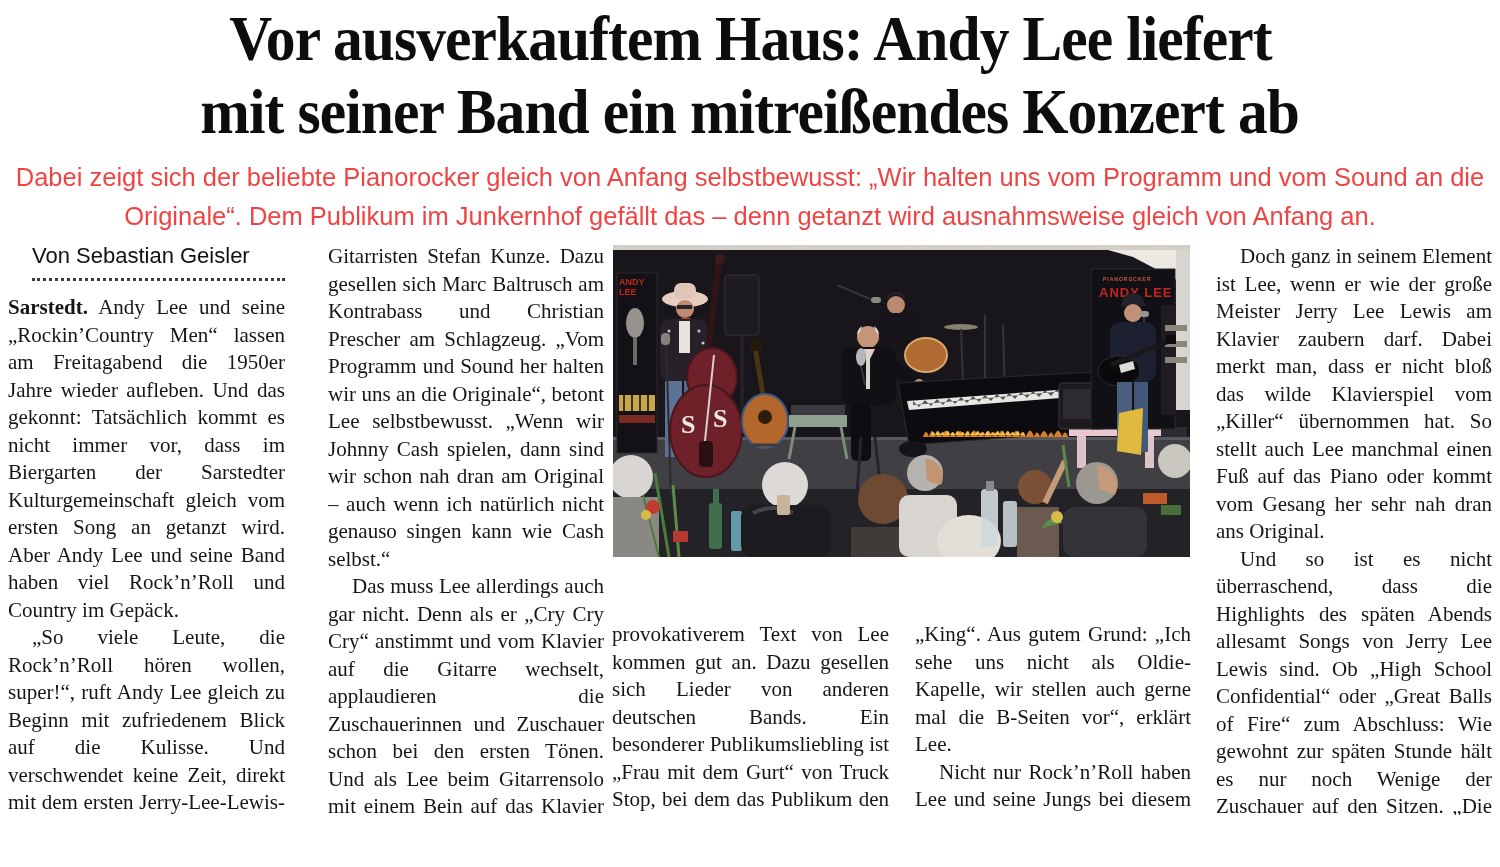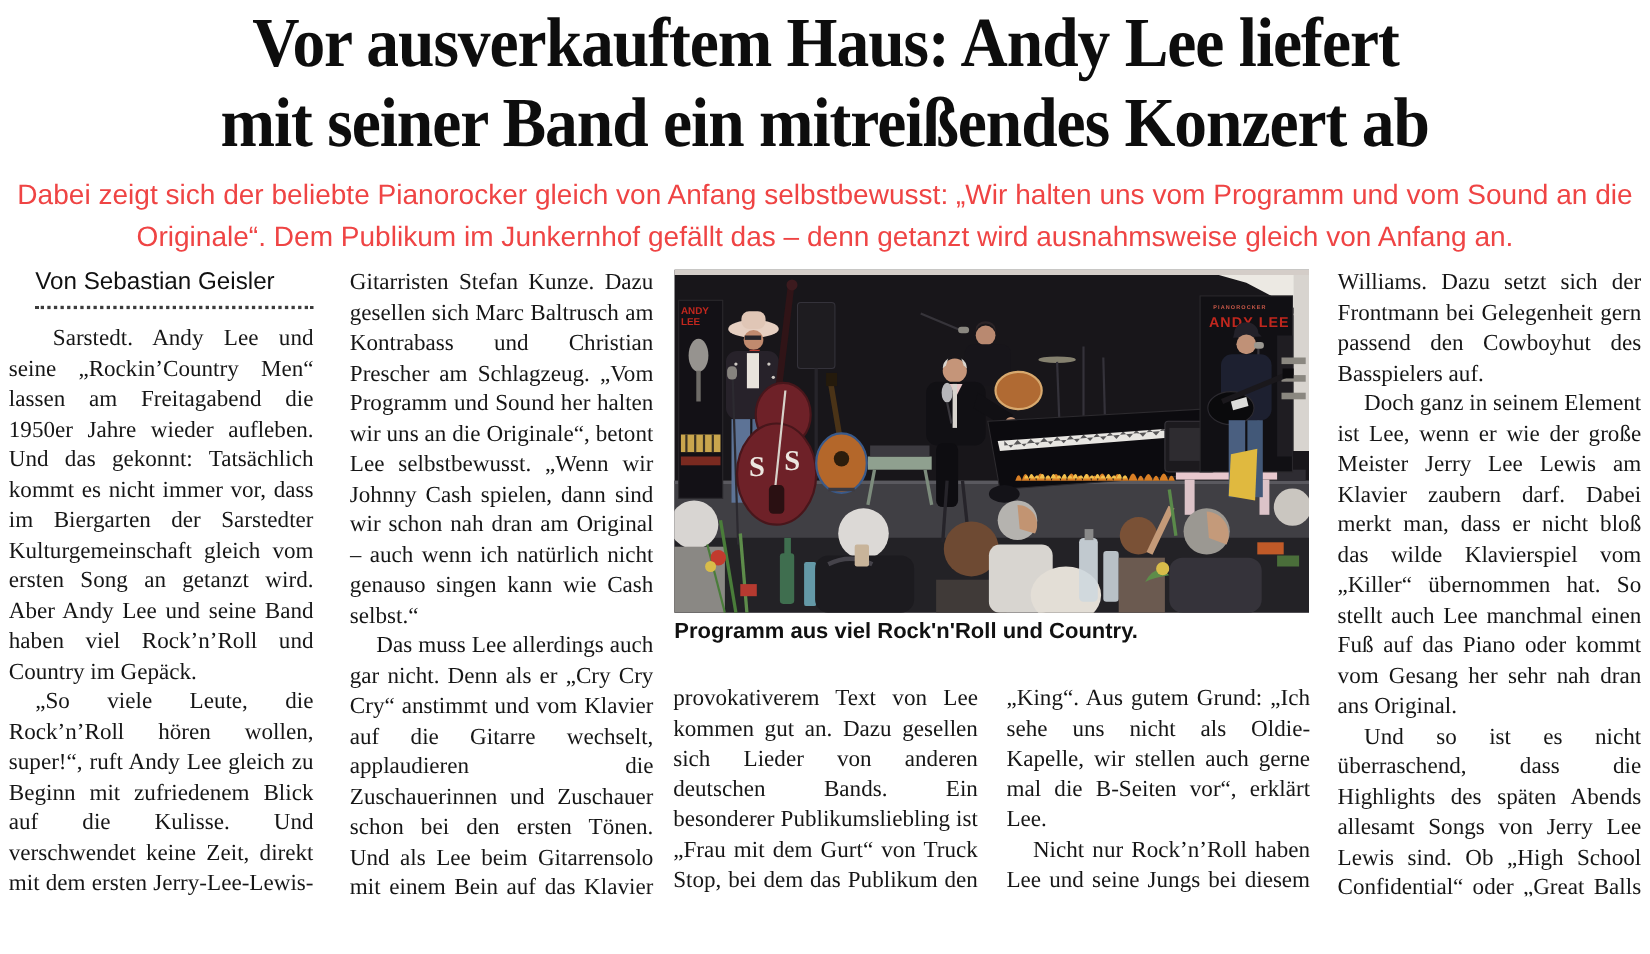--- a/index.html
+++ b/index.html
@@ -29,30 +29,30 @@
     font-size:25.5px; line-height:39px; color:#ef4444;
   }
   
   .col {
     position:absolute; overflow:hidden;
     font-size:21px; line-height:27.5px;
   }
   .col p { margin:0; text-align:justify; }
   .col p.indent { text-indent:24px; }
   .col1 { left:8px;    top:243px; width:277px; height:624px; }
-  .col2 { left:318px;  top:243px; width:276px; height:624px; }
+  .col2 { left:328px;  top:243px; width:276px; height:624px; }
   .col3 { left:612px;  top:621px; width:277px; height:246px; }
   .col4 { left:915px;  top:621px; width:276px; height:246px; }
   .col5 { left:1216px; top:243px; width:276px; height:624px; }
   .byline {
     font-family:"Liberation Sans","DejaVu Sans",sans-serif;
     font-size:22px; color:#111; line-height:26px;
     border-bottom:3px dotted #3c3c3c; padding-bottom:9px; margin-bottom:13px;margin-left:24px;
   }
-  .dateline { font-weight:normal;margin-left:40px; }
+  .dateline { font-weight:bold; }
   
   .photo {
     position:absolute; left:613px; top:245px; width:577px; height:312px;
     margin:0; padding:0;
   }
   .photo svg { display:block; }
   
   .caption {
     position:absolute; left:613px; top:561px; width:577px;
     font-family:"Liberation Sans","DejaVu Sans",sans-serif;
@@ -280,32 +280,30 @@
         <circle cx="562" cy="216" r="17" fill="#cac6c0"></circle>
         <rect x="530" y="248" width="24" height="11" fill="#c05a28"></rect>
         <rect x="548" y="260" width="20" height="10" fill="#4a6e3a"></rect>
         <rect x="60" y="286" width="15" height="11" fill="#b53a30"></rect>
       </g>
     </svg>
   </figure>
 
   <figcaption class="caption">
     <div class="caption-row2">
-      <span>Programm aus viel Rock'n'Roll und Country.</span>
     </div>
   </figcaption>
 
   <div class="col col3">
     <p>provokativerem Text von Lee kommen gut an. Dazu gesellen sich Lieder von anderen deutschen Bands. Ein besonderer Publikumsliebling ist „Frau mit dem Gurt“ von Truck Stop, bei dem das Publikum den Refrain laut mitsingt. Natürlich darf an einem Rock’n’Roll-Abend auch Elvis nicht fehlen. Hier wählt die Band eher unbekanntere Stücke vom</p>
   </div>
 
   <div class="col col4">
     <p>„King“. Aus gutem Grund: „Ich sehe uns nicht als Oldie-Kapelle, wir stellen auch gerne mal die B-Seiten vor“, erklärt Lee.</p>
     <p class="indent">Nicht nur Rock’n’Roll haben Lee und seine Jungs bei diesem Konzert im Gepäck. Auch eine Prise Country darf nicht fehlen: so beispielsweise Nancy Sinatras Hit „These Boots are made for walkin’“ oder „Tulsa Time“ von Don</p>
   </div>
 
   <div class="col col5">
-    <p>Williams. Dazu setzt sich der Frontmann bei Gelegenheit gern passend den Cowboyhut des Basspielers auf.</p>
     <p class="indent">Doch ganz in seinem Element ist Lee, wenn er wie der große Meister Jerry Lee Lewis am Klavier zaubern darf. Dabei merkt man, dass er nicht bloß das wilde Klavierspiel vom „Killer“ übernommen hat. So stellt auch Lee manchmal einen Fuß auf das Piano oder kommt vom Gesang her sehr nah dran ans Original.</p>
     <p class="indent">Und so ist es nicht überraschend, dass die Highlights des späten Abends allesamt Songs von Jerry Lee Lewis sind. Ob „High School Confidential“ oder „Great Balls of Fire“ zum Abschluss: Wie gewohnt zur späten Stunde hält es nur noch Wenige der Zuschauer auf den Sitzen. „Die Atmosphäre im Biergarten ist sehr direkt. Man ist dicht dran an den Leuten“, schwärmt Lee. „Bei solchen Open-Airs macht es auch immer Spaß, wenn der Sound so gut ist.“</p>
   </div>
 
 </div>
 
 </body></html>

